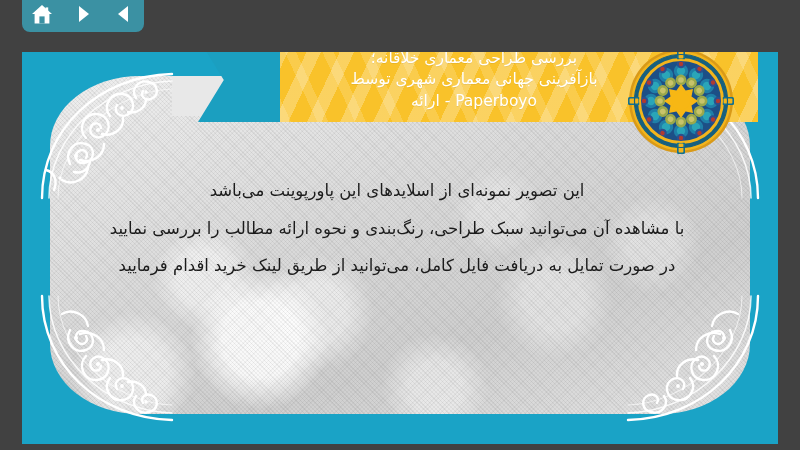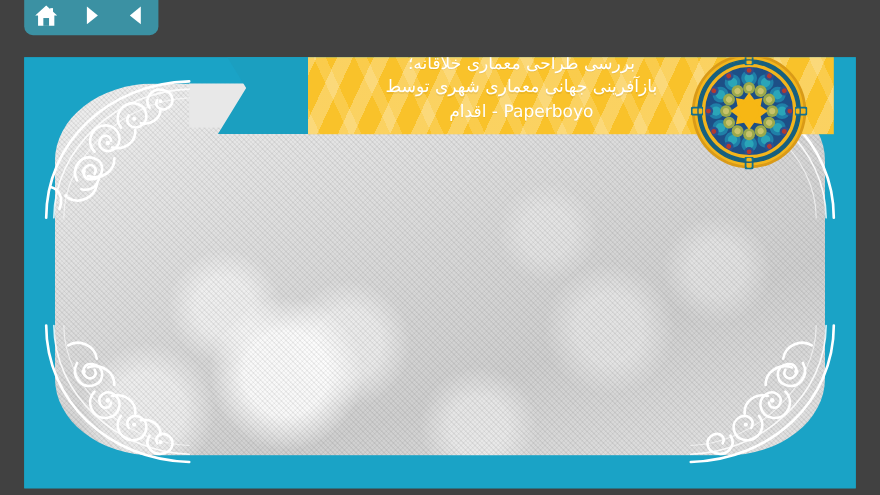--- a/index.html
+++ b/index.html
@@ -222,21 +222,21 @@
     </svg>
 
     <div id="ribbon">
       <div id="ribbon-tail"></div>
       <div id="ribbon-body">
         <div id="ribbon-pattern"></div>
       </div>
       <div id="title-text">
         <span class="tl">بررسی طراحی معماری خلاقانه؛</span>
         <span class="tl">بازآفرینی جهانی معماری شهری توسط</span>
-        <span class="tl">Paperboyo - اقدام</span>
+        <span class="tl">Paperboyo - ارائه</span>
       </div>
     </div>
 
     <svg id="medallion" viewBox="0 0 106 106">
       <defs>
         <g id="petal-unit">
           <circle cx="0" cy="-30" r="7.2" fill="#1f7fa8"></circle>
           <circle cx="0" cy="-30" r="4.2" fill="#2aa5b8"></circle>
           <circle cx="0" cy="-21" r="5.4" fill="#9aa84b"></circle>
           <circle cx="0" cy="-21" r="2.8" fill="#c8c36a"></circle>
@@ -302,20 +302,25 @@
       <g fill="#f3b51c">
         <rect x="50.6" y="1.6" width="4.8" height="8.8" rx="1"></rect>
         <rect x="50.6" y="95.6" width="4.8" height="8.8" rx="1"></rect>
         <rect x="1.6" y="50.6" width="8.8" height="4.8" rx="1"></rect>
         <rect x="95.6" y="50.6" width="8.8" height="4.8" rx="1"></rect>
       </g>
       <circle cx="53" cy="53" r="41" fill="none" stroke="#f3b51c" stroke-width="2"></circle>
       <circle cx="53" cy="53" r="46.5" fill="none" stroke="#17607f" stroke-width="1.2"></circle>
     </svg>
 
+    <div id="body-copy">
+      <p>این تصویر نمونه‌ای از اسلایدهای این پاورپوینت می‌باشد</p>
+      <p>با مشاهده آن می‌توانید سبک طراحی، رنگ‌بندی و نحوه ارائه مطالب را بررسی نمایید</p>
+      <p>در صورت تمایل به دریافت فایل کامل، می‌توانید از طریق لینک خرید اقدام فرمایید</p>
+    </div>
 
   </div>
 
   <div id="navbar">
     <div class="navbtn">
       <svg width="20" height="20" viewBox="0 0 20 20">
         <path d="M14,2 L14,18 L4,10 Z" fill="#ffffff"></path>
       </svg>
     </div>
     <div class="navbtn">

